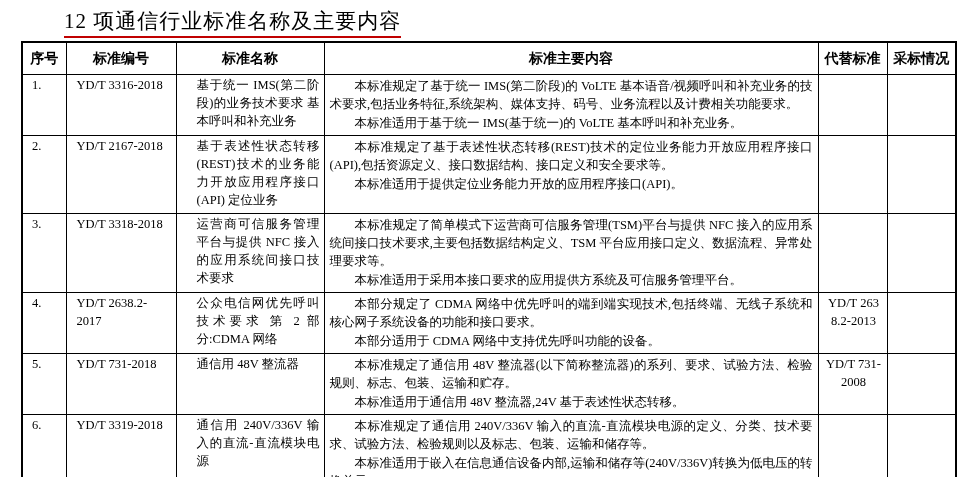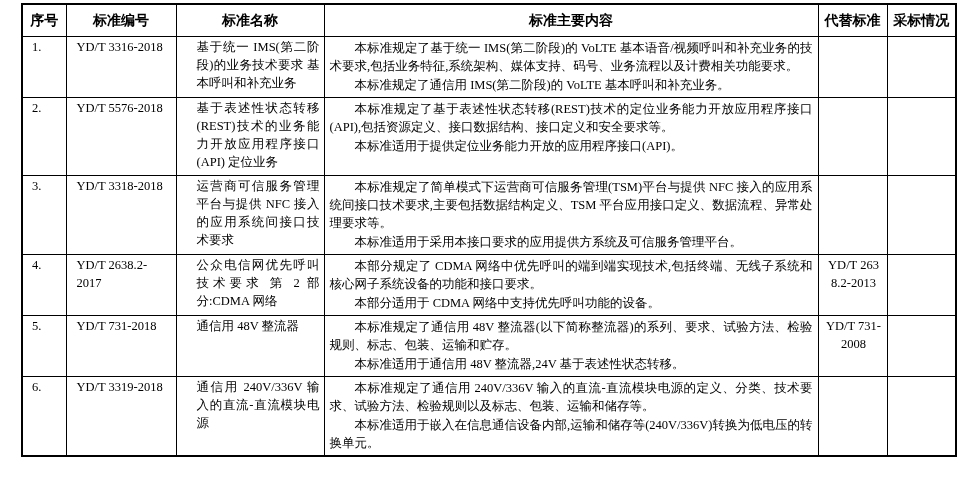--- a/index.html
+++ b/index.html
@@ -62,20 +62,21 @@
   tr.row-2 { height: 78px; }
   tr.row-3 { height: 74px; }
   tr.row-4 { height: 56px; }
   tr.row-5 { height: 55px; }
   tr.row-6 { height: 76px; }
 </style>
 </head>
 <body>
 
 <div class="page">
+  <h1 class="title">12 项通信行业标准名称及主要内容</h1>
 
   <table class="std-table">
     <colgroup>
       <col style="width:44px">
       <col style="width:110px">
       <col style="width:148px">
       <col style="width:494px">
       <col style="width:69px">
       <col style="width:69px">
     </colgroup>
@@ -89,28 +90,28 @@
         <th>采标情况</th>
       </tr>
     </thead>
     <tbody>
         <tr class="row-1">
           <td class="cell-no">1.</td>
           <td class="cell-code">YD/T 3316-2018</td>
           <td class="cell-name">基于统一 IMS(第二阶段)的业务技术要求 基本呼叫和补充业务</td>
           <td class="cell-content">
             <p>本标准规定了基于统一 IMS(第二阶段)的 VoLTE 基本语音/视频呼叫和补充业务的技术要求,包括业务特征,系统架构、媒体支持、码号、业务流程以及计费相关功能要求。</p>
-            <p>本标准规定了通信用 IMS(第二阶段)的 VoLTE 基本呼叫和补充业务。</p>
+            <p>本标准适用于基于统一 IMS(基于统一)的 VoLTE 基本呼叫和补充业务。</p>
           </td>
           <td class="cell-replaces"></td>
           <td class="cell-adoption"></td>
         </tr>
         <tr class="row-2">
           <td class="cell-no">2.</td>
-          <td class="cell-code">YD/T 5576-2018</td>
+          <td class="cell-code">YD/T 2167-2018</td>
           <td class="cell-name">基于表述性状态转移(REST)技术的业务能力开放应用程序接口(API) 定位业务</td>
           <td class="cell-content">
             <p>本标准规定了基于表述性状态转移(REST)技术的定位业务能力开放应用程序接口(API),包括资源定义、接口数据结构、接口定义和安全要求等。</p>
             <p>本标准适用于提供定位业务能力开放的应用程序接口(API)。</p>
           </td>
           <td class="cell-replaces"></td>
           <td class="cell-adoption"></td>
         </tr>
         <tr class="row-3">
           <td class="cell-no">3.</td>

